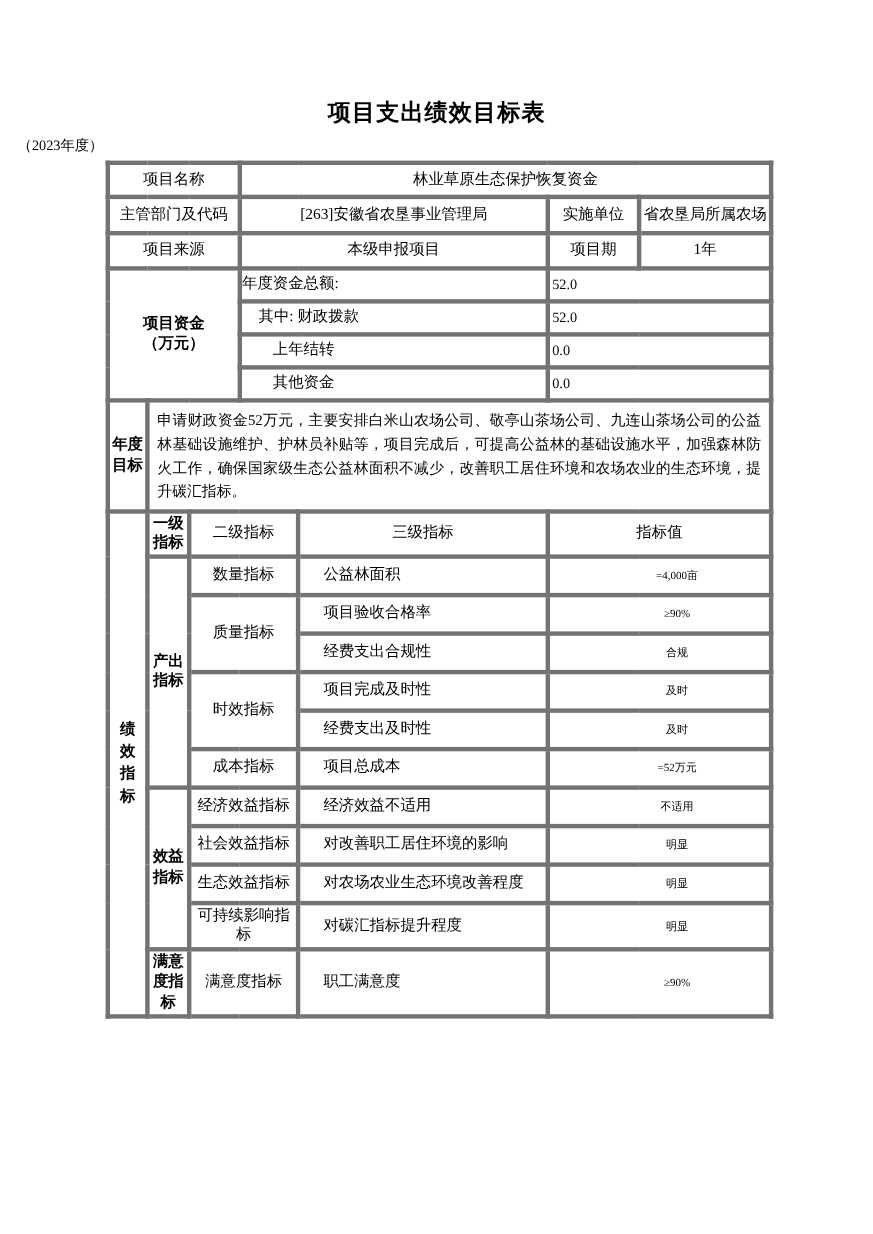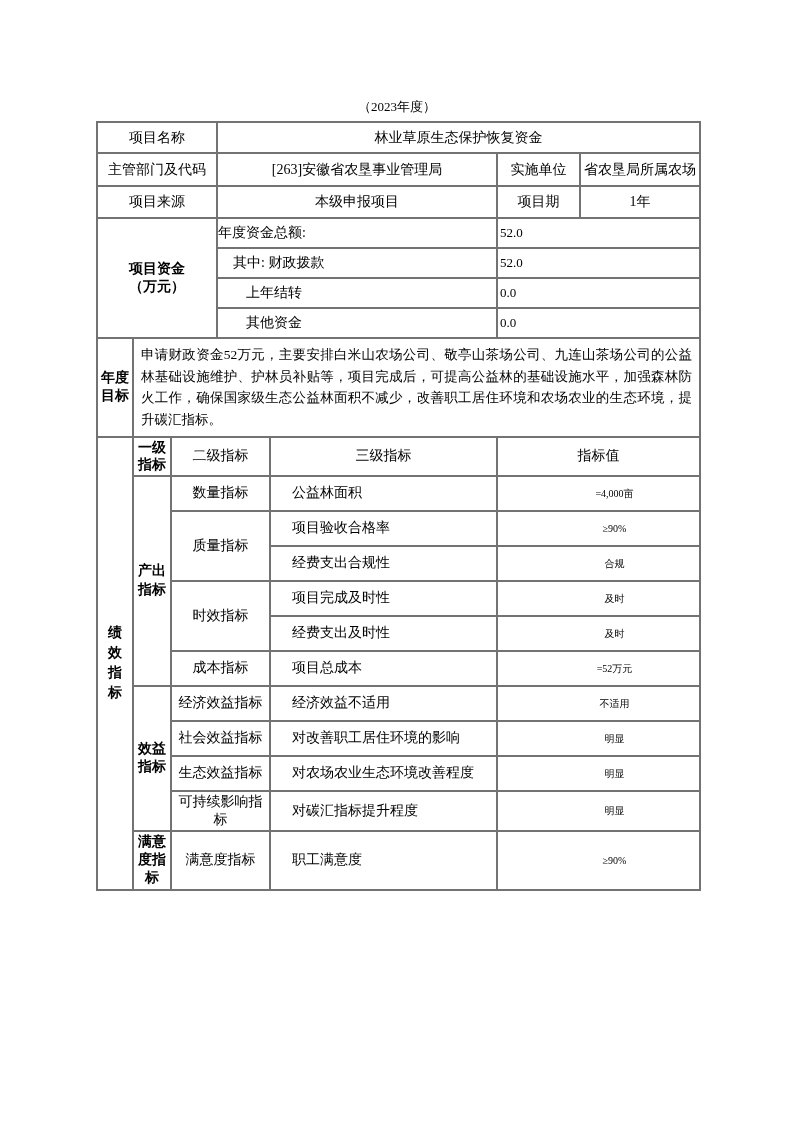--- a/index.html
+++ b/index.html
@@ -17,34 +17,34 @@
   }
   .doc-title {
     margin: 0;
     text-align: center;
     font-size: 21px;
     font-weight: bold;
     letter-spacing: 1px;
     line-height: 1.2;
   }
   .doc-subtitle {
-    margin: 10px 0 0 0;
-    text-align: center;
+    margin: 10px 0 0 16px;
+    text-align: left;
     font-size: 13px;
     line-height: 1.1;
   }
   table.main {
     margin: 7px 0 0 96px;
     width: 603px;
     border-collapse: collapse;
     table-layout: fixed;
     border: 2px solid #000;
   }
   td {
-    border: 2px solid #737373;
+    border: 4px solid #737373;
     text-align: center;
     vertical-align: middle;
     font-size: 14px;
     line-height: 1.3;
     padding: 1px 2px;
     overflow: hidden;
   }
   .r31 { height: 31px; } .r33 { height: 33px; padding-left: 40px; } .r32 { height: 32px; }
   .r30 { height: 30px; } .r66 { height: 66px; } .r34 { height: 34px; }
   .r35 { height: 35px; } .r58 { height: 58px; }
@@ -63,20 +63,21 @@
   }
   .l3cell { text-align: left; padding-left: 21px; }
   .valcell { font-size: 10px; padding-left: 34px; }
   .hdr { line-height: 1.25; }
 </style>
 </head>
 <body>
 
 <div class="page">
 
+  <h1 class="doc-title">项目支出绩效目标表</h1>
   <div class="doc-subtitle">（2023年度）</div>
 
   <table class="main">
     <colgroup>
       <col style="width:36px">
         <col style="width:38px">
         <col style="width:46px">
       <col style="width:53px">
         <col style="width:227px">
         <col style="width:83px">

